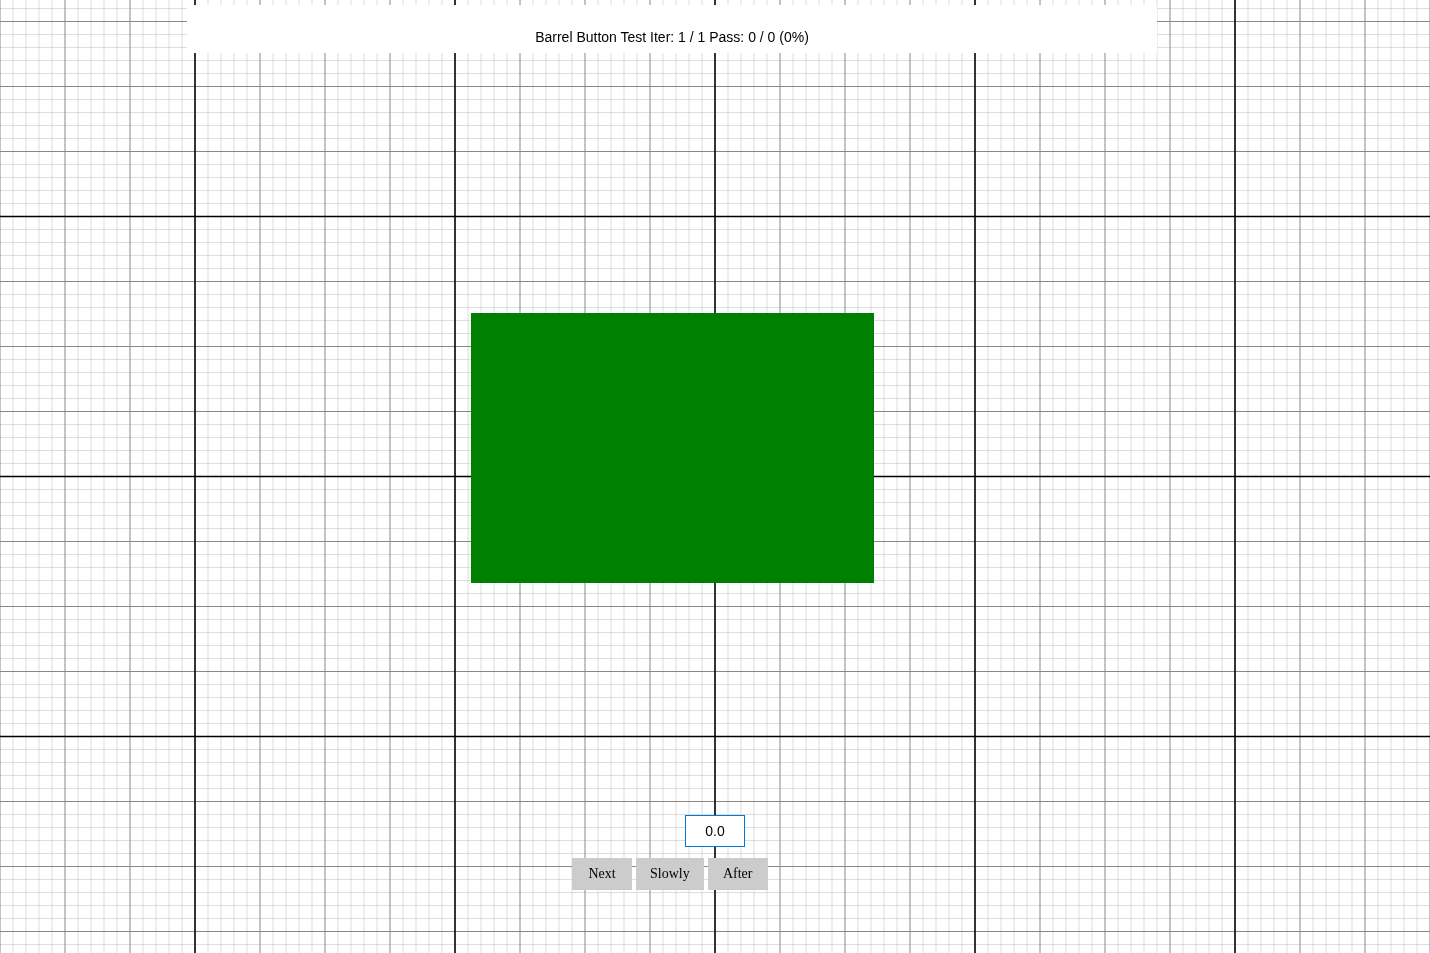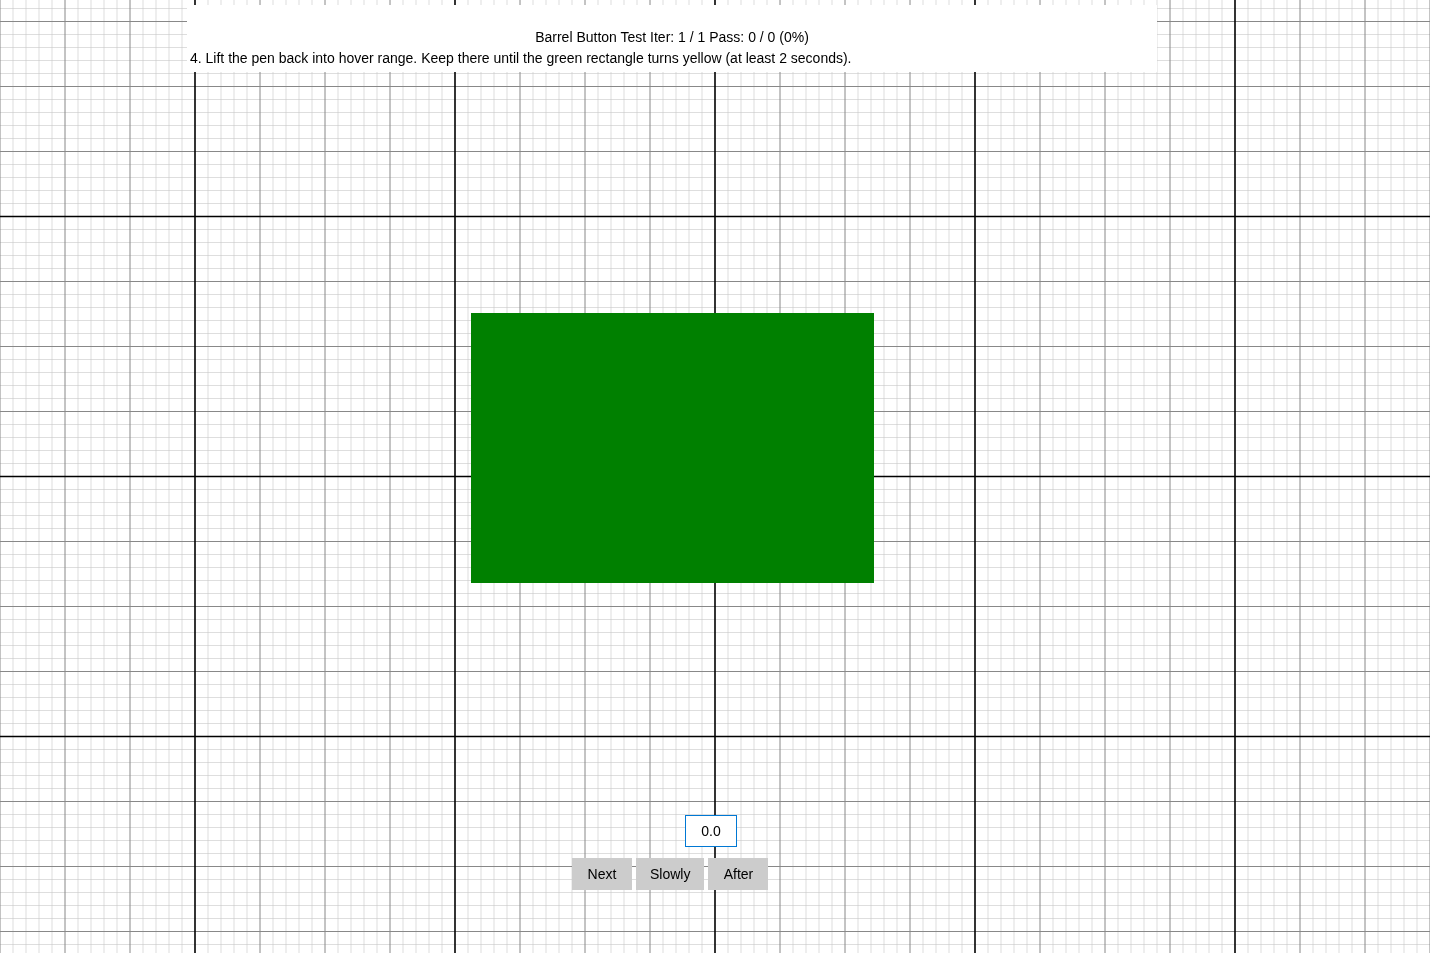--- a/index.html
+++ b/index.html
@@ -53,21 +53,21 @@
       left: 471px;
       top: 313px;
       width: 403px;
       height: 270px;
       z-index: 1;
     }
     .value-box {
       position: absolute;
       left: 685px;
       top: 815px;
-      width: 52px;
+      width: 60px;
       height: 32px;
       border: 1.5px solid #0078d4;
       background: #ffffff;
       color: #000;
       font-size: 14px;
       display: flex;
       align-items: center;
       justify-content: center;
       z-index: 3;
     }
@@ -77,21 +77,21 @@
       top: 858px;
       display: flex;
       gap: 4px;
       z-index: 3;
     }
     .btn {
       background: #cccccc;
       border: none;
       height: 32px;
       font-size: 14px;
-      font-family: Liberation Sans, sans-serif;
+      font-family: Liberation Serif, serif;
       color: #000;
       cursor: pointer;
       padding: 0 14px;
       min-width: 60px;
     }
   </style>
 </head>
 <body>
 
 <svg class="grid-bg" width="1430" height="953">
@@ -281,21 +281,20 @@
     <line x1="1235" y1="0" x2="1235" y2="953" stroke="#000000" stroke-width="1.6"></line>
     <line x1="195" y1="0" x2="195" y2="953" stroke="#000000" stroke-width="1.6"></line>
     <line x1="0" y1="476.5" x2="1430" y2="476.5" stroke="#000000" stroke-width="1.6"></line>
     <line x1="0" y1="736.5" x2="1430" y2="736.5" stroke="#000000" stroke-width="1.6"></line>
     <line x1="0" y1="216.5" x2="1430" y2="216.5" stroke="#000000" stroke-width="1.6"></line>
   </svg>
 
 <div class="header-block">
   <div class="title-line">Barrel Button Test   Iter: 1 / 1   Pass: 0 / 0 (0%)</div>
   <div class="instructions">
-    <div>4. Lift the pen back into hover range. Keep there until the green rectangle turns yellow (at least 2 seconds).</div>
   </div>
 </div>
 
 <div class="target-rect" style="background:#008000;"></div>
 
 <div class="value-box">0.0</div>
 
 <div class="button-bar">
   <button class="btn">Next</button>
   <button class="btn">Slowly</button>

